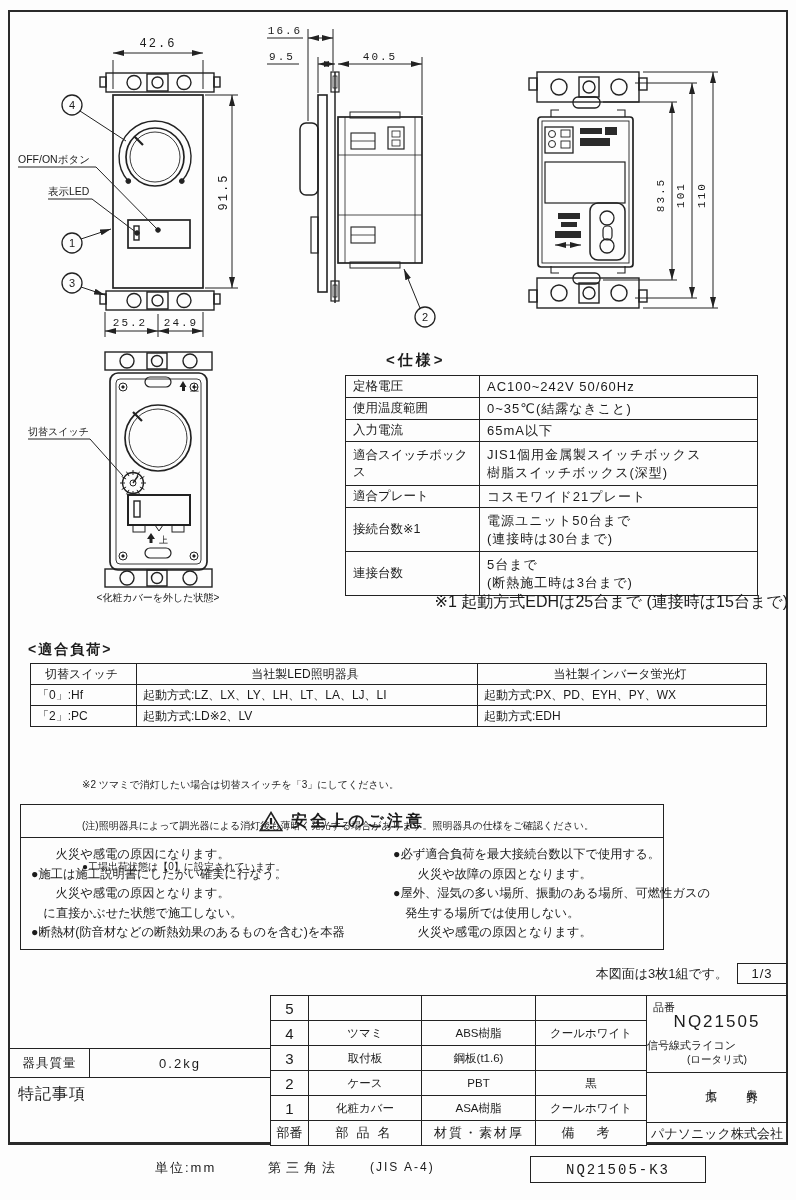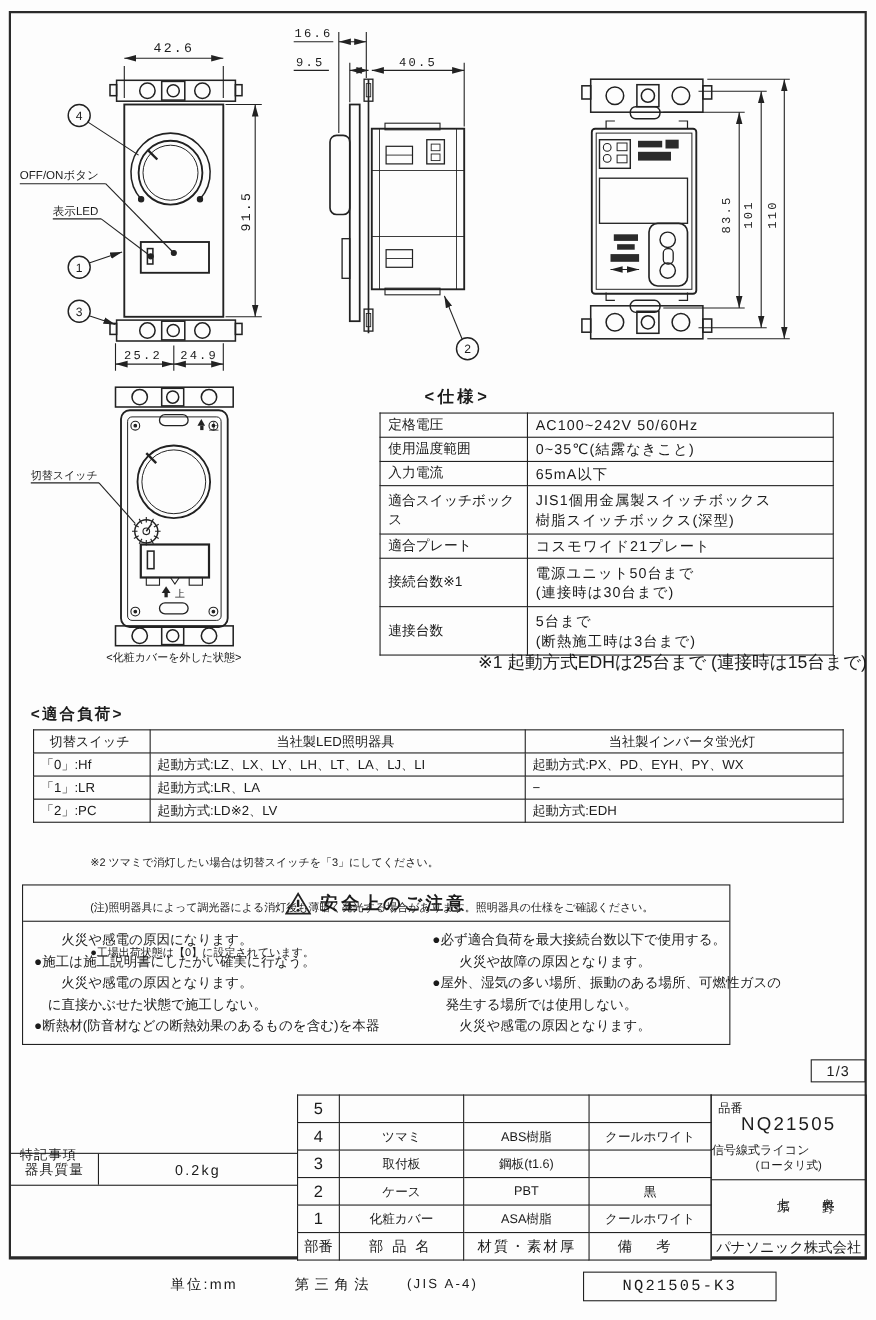--- a/index.html
+++ b/index.html
@@ -370,25 +370,20 @@
       <td class="hd">切替スイッチ</td>
       <td class="hd">当社製LED照明器具</td>
       <td class="hd">当社製インバータ蛍光灯</td>
     </tr>
     <tr style="height:21px">
       <td>「0」:Hf</td>
       <td>起動方式:LZ、LX、LY、LH、LT、LA、LJ、LI</td>
       <td>起動方式:PX、PD、EYH、PY、WX</td>
     </tr>
     <tr style="height:21px">
-      <td>「1」:LR</td>
-      <td>起動方式:LR、LA</td>
-      <td>−</td>
-    </tr>
-    <tr style="height:21px">
       <td>「2」:PC</td>
       <td>起動方式:LD※2、LV</td>
       <td>起動方式:EDH</td>
     </tr>
   </tbody>
     </table>
   <div class="a notes" style="left:82px;top:750px">
     <div>※2 ツマミで消灯したい場合は切替スイッチを「3」にしてください。</div>
     <div>(注)照明器具によって調光器による消灯後も薄暗く発光する場合があります。照明器具の仕様をご確認ください。</div>
     <div>●工場出荷状態は【0】に設定されています。</div>
@@ -412,20 +407,21 @@
     </div>
     <div class="a" style="left:372px;top:40px;width:378px">
       <div class="safe-line">●必ず適合負荷を最大接続台数以下で使用する。</div>
       <div class="safe-line">　　火災や故障の原因となります。</div>
       <div class="safe-line">●屋外、湿気の多い場所、振動のある場所、可燃性ガスの</div>
       <div class="safe-line">　発生する場所では使用しない。</div>
       <div class="safe-line">　　火災や感電の原因となります。</div>
     </div>
   </div>
 
+  <div class="a" style="left:500px;top:965px;width:228px;text-align:right;font-size:13px">本図面は3枚1組です。</div>
   <div class="a bx" style="left:737px;top:963px;width:50px;height:21px;font-size:13px;letter-spacing:1px">1/3</div>
 
   <table class="a parts" style="left:270px;top:995px;width:376px">
     <colgroup>
         <col style="width:38px">
         <col style="width:113px">
         <col style="width:114px">
         <col style="width:111px">
       </colgroup>
     <tbody>
@@ -465,21 +461,21 @@
       <td style="letter-spacing:2px;text-indent:1px">材質・素材厚</td>
       <td style="letter-spacing:22px;text-indent:11px">備考</td>
     </tr>
   </tbody>
     </table>
 
   <div class="a" style="left:10px;top:1048px;width:260px;height:30px;border-top:1.5px solid #222;border-bottom:1.5px solid #222;display:flex">
     <div style="width:80px;border-right:1.5px solid #222;display:flex;align-items:center;justify-content:center;font-size:12.5px;letter-spacing:1px">器具質量</div>
     <div style="flex:1;display:flex;align-items:center;justify-content:center;font-size:13px;letter-spacing:2px">0.2kg</div>
   </div>
-  <div class="a" style="left:18px;top:1042px;font-size:12px;letter-spacing:1px">特記事項</div>
+  <div class="a" style="left:18px;top:1084px;font-size:16px;letter-spacing:1px">特記事項</div>
 
   <div class="a" style="left:646px;top:995px;width:142px;height:150px;border:1.5px solid #222">
     <div class="a" style="left:6px;top:4px;font-size:11px">品番</div>
     <div class="a" style="left:0;top:16px;width:100%;text-align:center;font-size:17px;letter-spacing:2px">NQ21505</div>
     <div class="a" style="left:0;top:42px;width:100%;text-align:left;font-size:11px">信号線式ライコン</div>
     <div class="a" style="left:0;top:57px;width:100%;text-align:center;font-size:10.5px">(ロータリ式)</div>
     <div class="a" style="left:0;top:76px;width:100%;border-top:1.5px solid #222"></div>
     <div class="a vert" style="left:56px;top:84px">七原</div>
     <div class="a vert" style="left:97px;top:84px">奥野</div>
     <div class="a" style="left:0;top:126px;width:100%;border-top:1.5px solid #222"></div>

